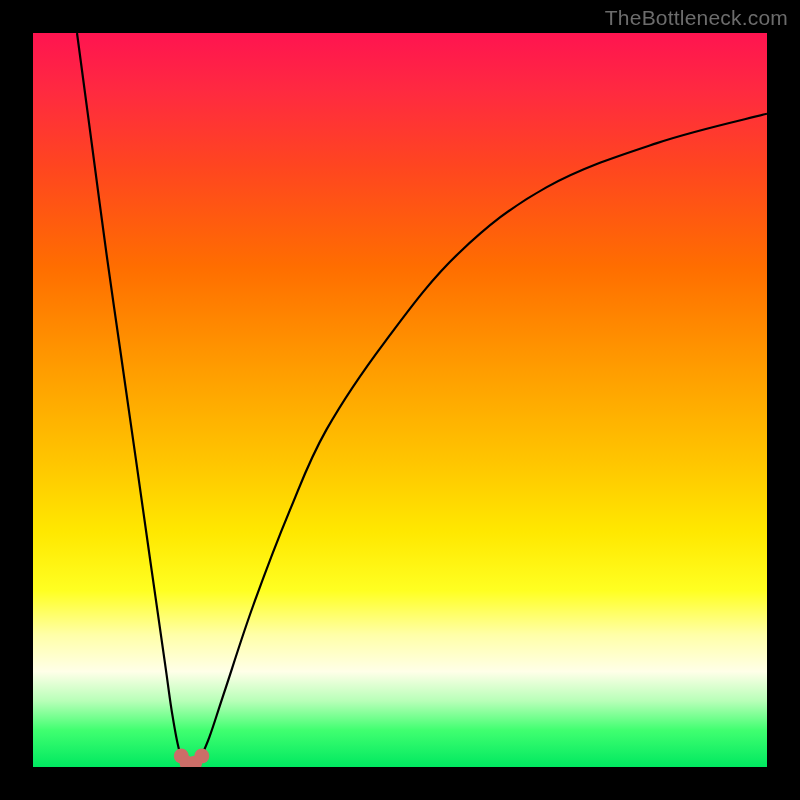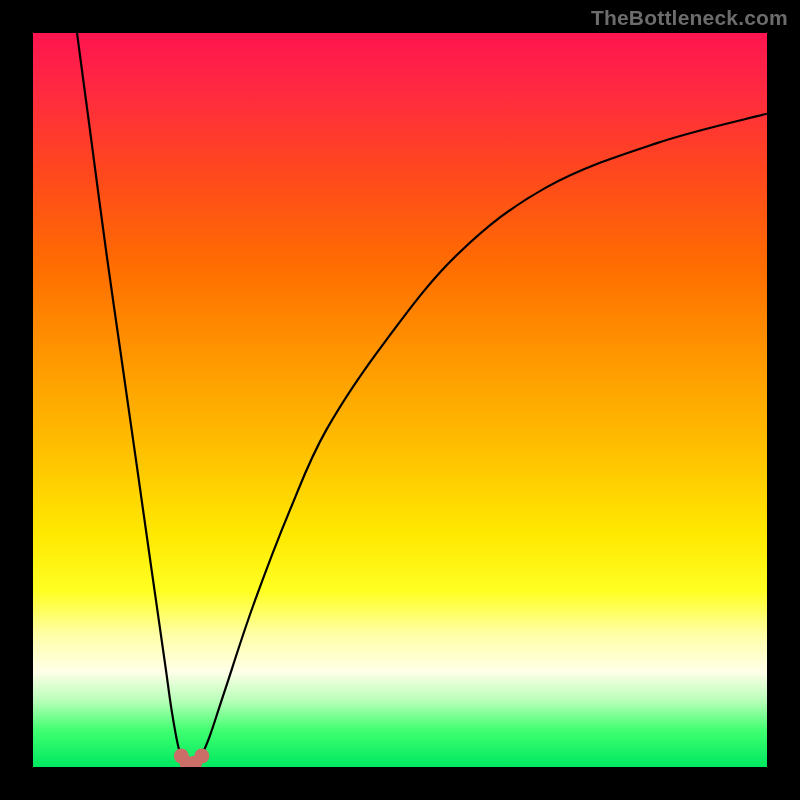--- a/index.html
+++ b/index.html
@@ -33,21 +33,21 @@
       #00e860 100%
     );
   }
   .watermark {
     position: absolute;
     top: 6px;
     right: 12px;
     color: #6c6c6c;
     font-size: 21px;
     letter-spacing: 0.2px;
-    font-weight: 700;
+    font-weight: 400;
   }
   svg.curve {
     position: absolute;
     left: 0;
     top: 0;
     width: 734px;
     height: 734px;
   }
   .marker {
     fill: #cc6e68;

